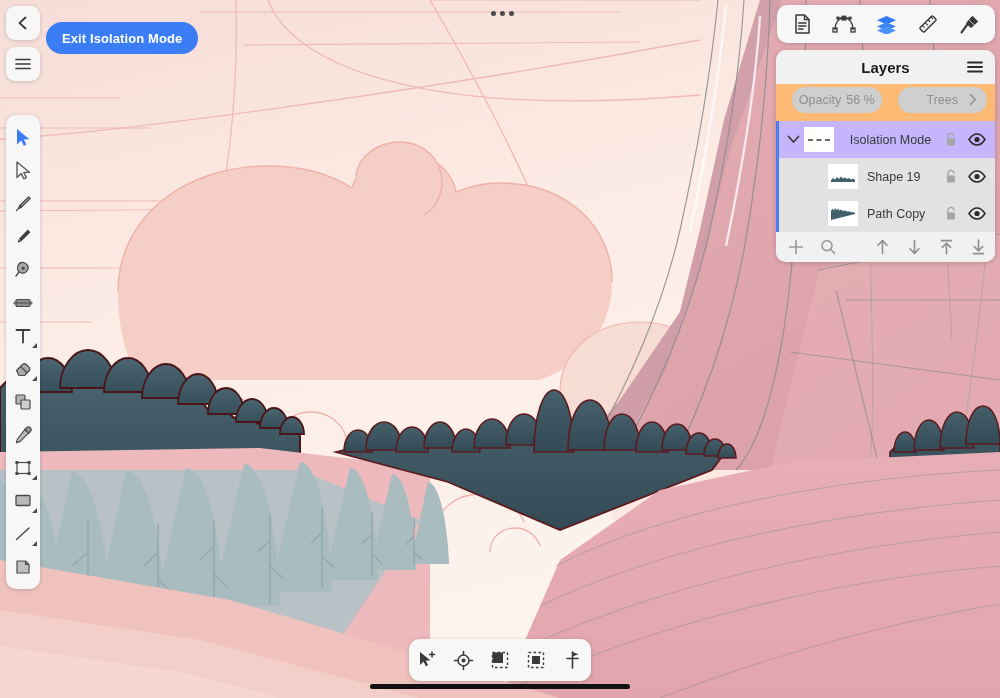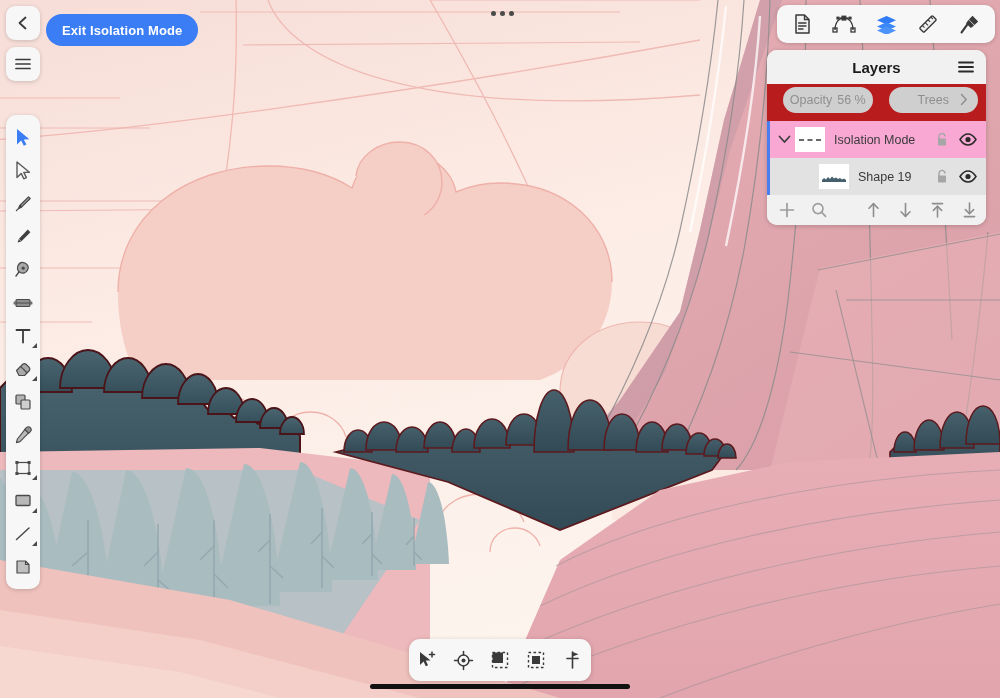--- a/index.html
+++ b/index.html
@@ -40,21 +40,21 @@
     position:absolute; left:6px; top:6px; width:34px; height:34px;
     background:#f7f7f7; border-radius:9px; display:flex;align-items:center;justify-content:center;
     box-shadow:0 1px 4px rgba(0,0,0,.18); z-index:40; cursor:pointer;
   }
   .menu-btn{
     position:absolute; left:6px; top:47px; width:34px; height:34px;
     background:#f7f7f7; border-radius:9px; display:flex;align-items:center;justify-content:center;
     box-shadow:0 1px 4px rgba(0,0,0,.18); z-index:40; cursor:pointer;
   }
   .exit-iso{
-    position:absolute; left:46px; top:14px; height:32px;
+    position:absolute; left:46px; top:22px; height:32px;
     background:#3b7df5; color:#fff; border-radius:16px;
     display:flex;align-items:center;justify-content:center;
     padding:0 16px; font-size:13px; font-weight:600; letter-spacing:.1px;
     z-index:40; cursor:pointer; white-space:nowrap;
   }
   .dots-menu{
     position:absolute; left:487px; top:7px; z-index:40; display:flex; gap:4px; cursor:pointer;
     padding:4px;
   }
   .dots-menu i{ width:5px;height:5px;border-radius:50%;background:#4a4a4a; display:block; }
@@ -66,49 +66,49 @@
     box-shadow:0 1px 4px rgba(0,0,0,.18);
     display:flex; align-items:center; z-index:45;
     padding:0 4px;
   }
   .persona-btn{
     width:42px; height:34px; display:flex;align-items:center;justify-content:center; cursor:pointer;
   }
 
   
   .layers-panel{
-    position:absolute; right:14px; top:50px; width:219px;
+    position:absolute; right:5px; top:50px; width:219px;
     background:#f1f1f1; border-radius:10px;
     box-shadow:0 1px 5px rgba(0,0,0,.2);
     overflow:hidden; z-index:45;
   }
   .lp-header{
     height:34px; display:flex;align-items:center;justify-content:center;
     position:relative; background:#f1f1f1;
   }
   .lp-title{ font-size:15px; font-weight:700; color:#1b1b1b; }
   .lp-hamburger{ position:absolute; right:11px; top:10px; cursor:pointer; }
 
   .lp-controls{
-    display:flex; gap:16px; padding:3px 8px 8px 16px; background:#b91c1c;
+    display:flex; gap:16px; padding:3px 8px 8px 16px; background:#fdba74;
   }
   .pill{
     flex:1; height:26px; border-radius:13px; background:#cfcfcf;
     display:flex; align-items:center; justify-content:center;
     font-size:12.5px; color:#8f8f8f; position:relative; cursor:pointer;
   }
   .pill .chev{ position:absolute; right:10px; top:6px; }
   .pill .opval{ margin-left:5px; }
 
   .lp-list{ background:#e2e2e2; }
   .layer-row{
     display:flex; align-items:center; height:37px; position:relative;
     cursor:pointer;
   }
-  .layer-row.selected{ background:#f9a8d4; }
+  .layer-row.selected{ background:#c4b5fd;text-align:center; }
   .selbar{ position:absolute; left:0; top:0; bottom:0; width:3px; background:#4a7ef0; }
   .disc{ width:22px; display:flex;align-items:center;justify-content:center; flex:0 0 auto; }
   .thumb{
     width:30px; height:25px; background:#fff; flex:0 0 auto;
     display:flex; align-items:center; justify-content:center; overflow:hidden;
   }
   .lname{ flex:1; font-size:12.5px; color:#3a3a3a; padding-left:9px; white-space:nowrap; overflow:hidden; }
   .licon{ width:26px; display:flex;align-items:center;justify-content:center; flex:0 0 auto; cursor:pointer; }
 
   .lp-footer{
@@ -637,20 +637,42 @@
         </svg>
       </span>
       <span class="licon" style="margin-right:5px">
         <svg width="18" height="13" viewBox="0 0 18 13">
           <path d="M1 6.5 C4 2 7 1 9 1 C11 1 14 2 17 6.5 C14 11 11 12 9 12 C7 12 4 11 1 6.5 Z" fill="none" stroke="#2a2a2a" stroke-width="1.5"></path>
           <circle cx="9" cy="6.5" r="2.6" fill="#2a2a2a"></circle>
         </svg>
       </span>
     </div>
 
+    <div class="layer-row">
+      <span class="selbar"></span>
+      <span class="disc" style="margin-left:40px;width:12px"></span>
+      <span class="thumb">
+        <svg width="28" height="24" viewBox="0 0 28 24">
+          <path d="M2 9 L3.4 6.6 L4.8 8.4 L6.2 6 L7.6 8.2 L9 6.4 L10.4 8.6 L12 7.6 L14 9 L16 8.4 L18 9.6 L20 9.2 L22 10.2 L24 10 L26 11 L26 12 L2 18 Z" fill="#44606c"></path>
+        </svg>
+      </span>
+      <span class="lname">Path Copy</span>
+      <span class="licon">
+        <svg width="12" height="15" viewBox="0 0 12 15">
+          <path d="M3 7 V4.6 C3 2.6 4.3 1.4 6 1.4 C7.7 1.4 9 2.6 9 4.6" fill="none" stroke="#a6a6a6" stroke-width="1.4"></path>
+          <rect x="2" y="6.6" width="8" height="7" rx="1" fill="#a6a6a6"></rect>
+        </svg>
+      </span>
+      <span class="licon" style="margin-right:5px">
+        <svg width="18" height="13" viewBox="0 0 18 13">
+          <path d="M1 6.5 C4 2 7 1 9 1 C11 1 14 2 17 6.5 C14 11 11 12 9 12 C7 12 4 11 1 6.5 Z" fill="none" stroke="#2a2a2a" stroke-width="1.5"></path>
+          <circle cx="9" cy="6.5" r="2.6" fill="#2a2a2a"></circle>
+        </svg>
+      </span>
+    </div>
 
 
   </div>
 
   <div class="lp-footer">
     <span class="lpf-btn" style="width:38px;margin-left:4px">
       <svg width="18" height="18" viewBox="0 0 18 18">
         <g stroke="#9d9d9d" stroke-width="1.7" stroke-linecap="round">
             <path d="M9 2.6 V15.4"></path>
             <path d="M2.6 9 H15.4"></path>

